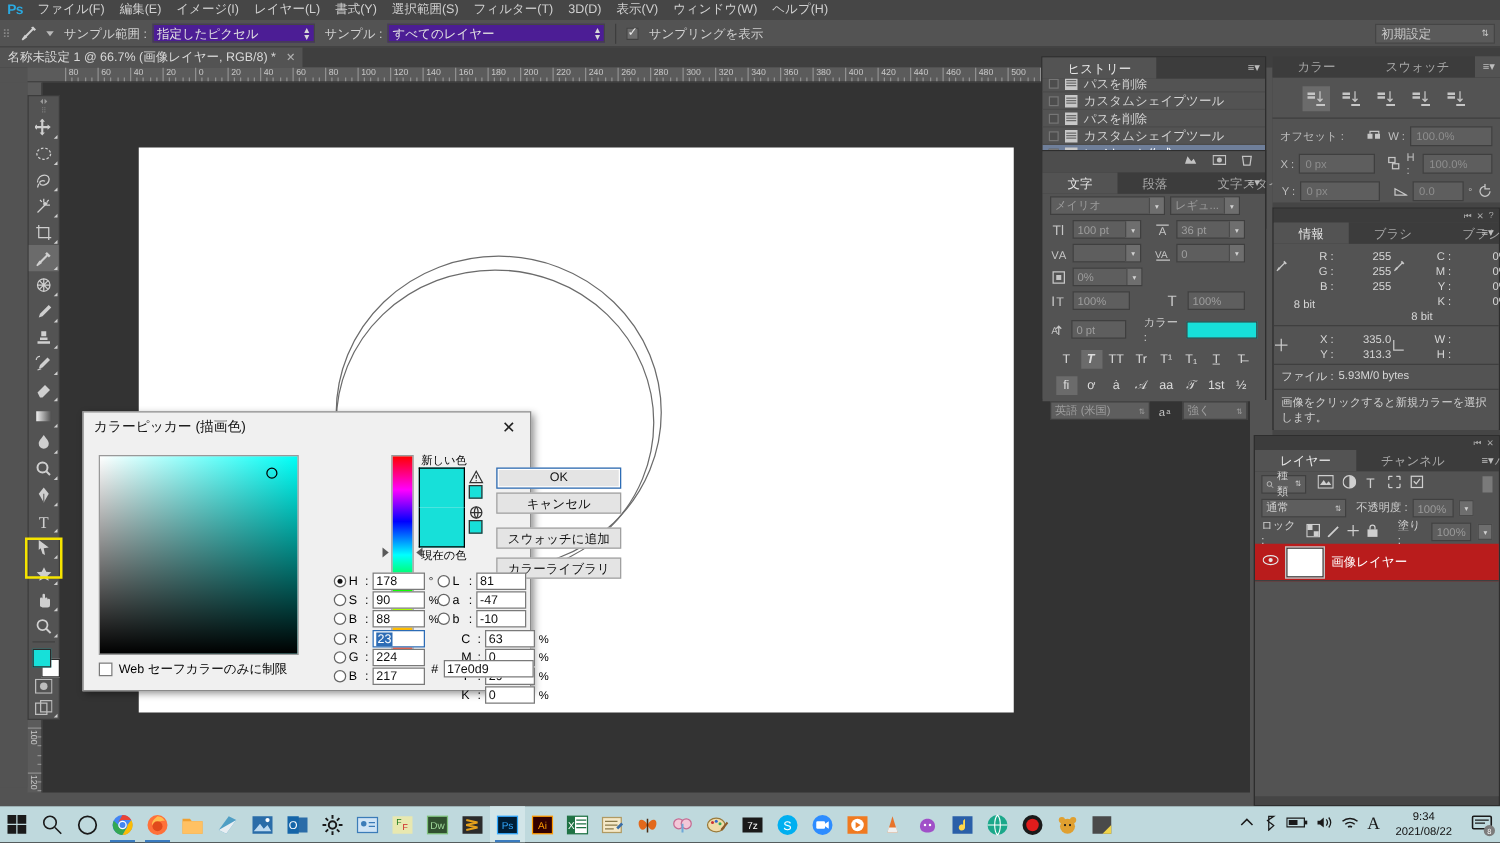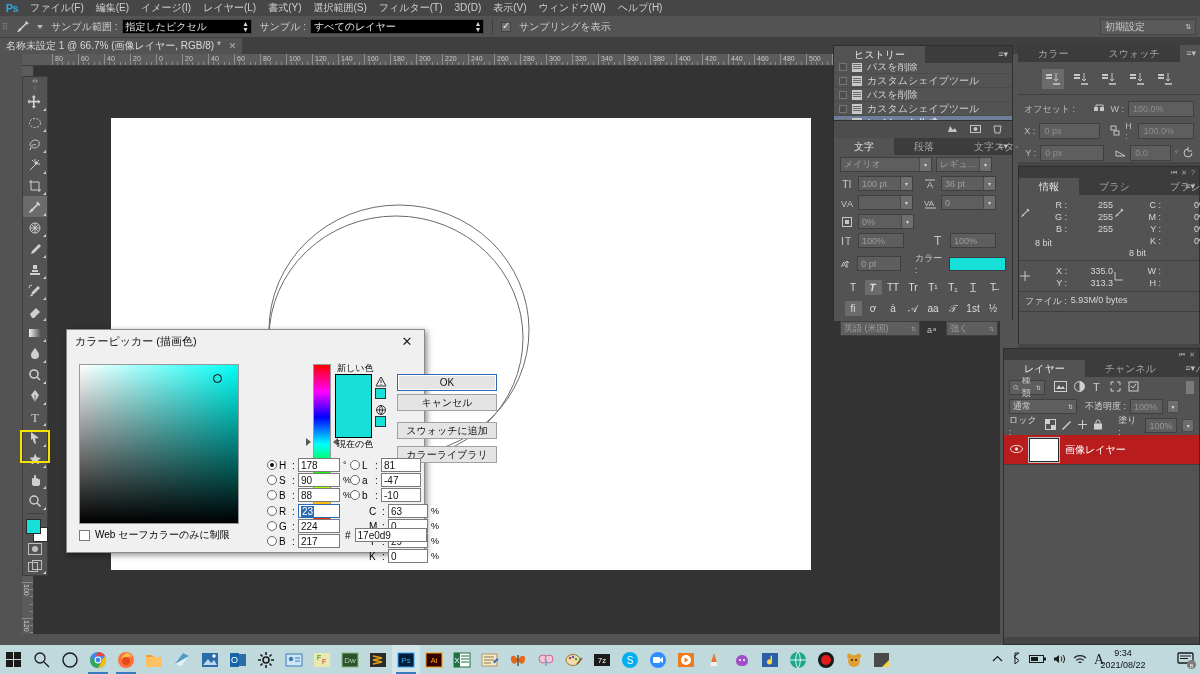--- a/index.html
+++ b/index.html
@@ -24,21 +24,21 @@
   .menu-item { padding:0 6px; height:16px; line-height:16px; font-size:10px; color:#d0d0d0; white-space:nowrap; }
 
   
   .optionsbar { position:absolute; left:0; top:16px; width:1200px; height:22px; background:#535353;
                 display:flex; align-items:center; border-bottom:1px solid #3f3f3f; }
   .grip { width:10px; height:22px; display:flex; align-items:center; justify-content:center; color:#8a8a8a; font-size:9px;}
   .tool-preview { width:26px; height:22px; display:flex; align-items:center; justify-content:center; }
   .mini-arrow { width:0;height:0;border-left:3px solid transparent;border-right:3px solid transparent;
                 border-top:4px solid #b9b9b9; margin-left:1px;}
   .ob-label { font-size:10px; color:#cfcfcf; margin:0 4px 0 8px; white-space:nowrap;}
-  .ob-select { height:15px; background:#000000; border:1px solid #454545; color:#e2e2e2;
+  .ob-select { height:15px; background:#4c1d95; border:1px solid #454545; color:#e2e2e2;
                font-size:10px; display:flex; align-items:center; padding:0 3px; position:relative;}
   .ob-select .spin { position:absolute; right:3px; top:1px; font-size:8px; color:#d8d8d8; line-height:6px;}
   .sep-v { width:1px; height:16px; background:#3d3d3d; margin:0 8px; }
   .chk { width:10px;height:10px;background:#6d6d6d;border:1px solid #414141; position:relative; }
   .chk.on:after { content:"✓"; position:absolute; left:0px; top:-3px; font-size:10px; color:#e8e8e8;}
   .ob-right { position:absolute; right:4px; top:3px; width:96px; height:16px; background:#5a5a5a;
               border:1px solid #454545; color:#c9c9c9; font-size:10px; display:flex; align-items:center; padding:0 4px;}
 
   
   .tabbar { position:absolute; left:0; top:38px; width:1200px; height:16px; background:#3f3f3f; }
@@ -160,21 +160,21 @@
   .sb-text { margin-left:14px; }
   .sb-arrow { margin-left:14px; font-size:7px;}
   .vert-left { position:absolute; left:0; top:66px; width:22px; height:564px; background:#535353;}
 
   
   .taskbar { position:absolute; left:0; top:645px; width:1200px; height:29px; background:#bfd9dd;
              display:flex; align-items:center; }
   .tb-item { width:28px; height:29px; display:flex; align-items:center; justify-content:center; position:relative;}
   .tb-item.run:after { content:""; position:absolute; bottom:0; left:4px; width:20px; height:2px; background:#3a7bbf;}
   .tb-item.active { background:#d2e5e8; }
-  .tb-clock { position:absolute; right:46px; top:2px; width:62px; text-align:center;
+  .tb-clock { position:absolute; right:30px; top:2px; width:62px; text-align:center;
               font-size:9px; color:#111; line-height:12px;}
   .tray { position:absolute; right:96px; top:0; height:29px; display:flex; align-items:center; gap:7px;}
   .notif { position:absolute; right:3px; top:5px; width:20px; height:20px; }
 
   
   .cpk { position:absolute; left:66px; top:329px; width:359px; height:224px;
          background:#f0f0f0; border:1px solid #8a8a8a; box-shadow:2px 2px 6px rgba(0,0,0,.45);
          color:#000; font-size:10px; }
   .cpk-title { height:22px; display:flex; align-items:center; padding-left:8px; font-size:11px; color:#111;}
   .cpk-close { position:absolute; right:0; top:0; width:34px; height:22px; display:flex;
@@ -1184,20 +1184,21 @@
                 </div>
             </div>
           </div>
         </div>
         <div class="inf-hr"></div>
         <div style="padding:3px 6px;font-size:9px;color:#d6d6d6;display:flex;gap:4px">
           <span>ファイル :</span>
           <span>5.93M/0 bytes</span>
         </div>
         <div class="inf-hr"></div>
+        <div class="inf-note">画像をクリックすると新規カラーを選択します。</div>
       </div>
     </div>
 
     <div class="layers">
       <div class="panel-bar">
         <span>⏮</span>
         <span>✕</span>
       </div>
       <div class="ptabs" id="lyTabs">
         <div class="ptab active">レイヤー</div>

